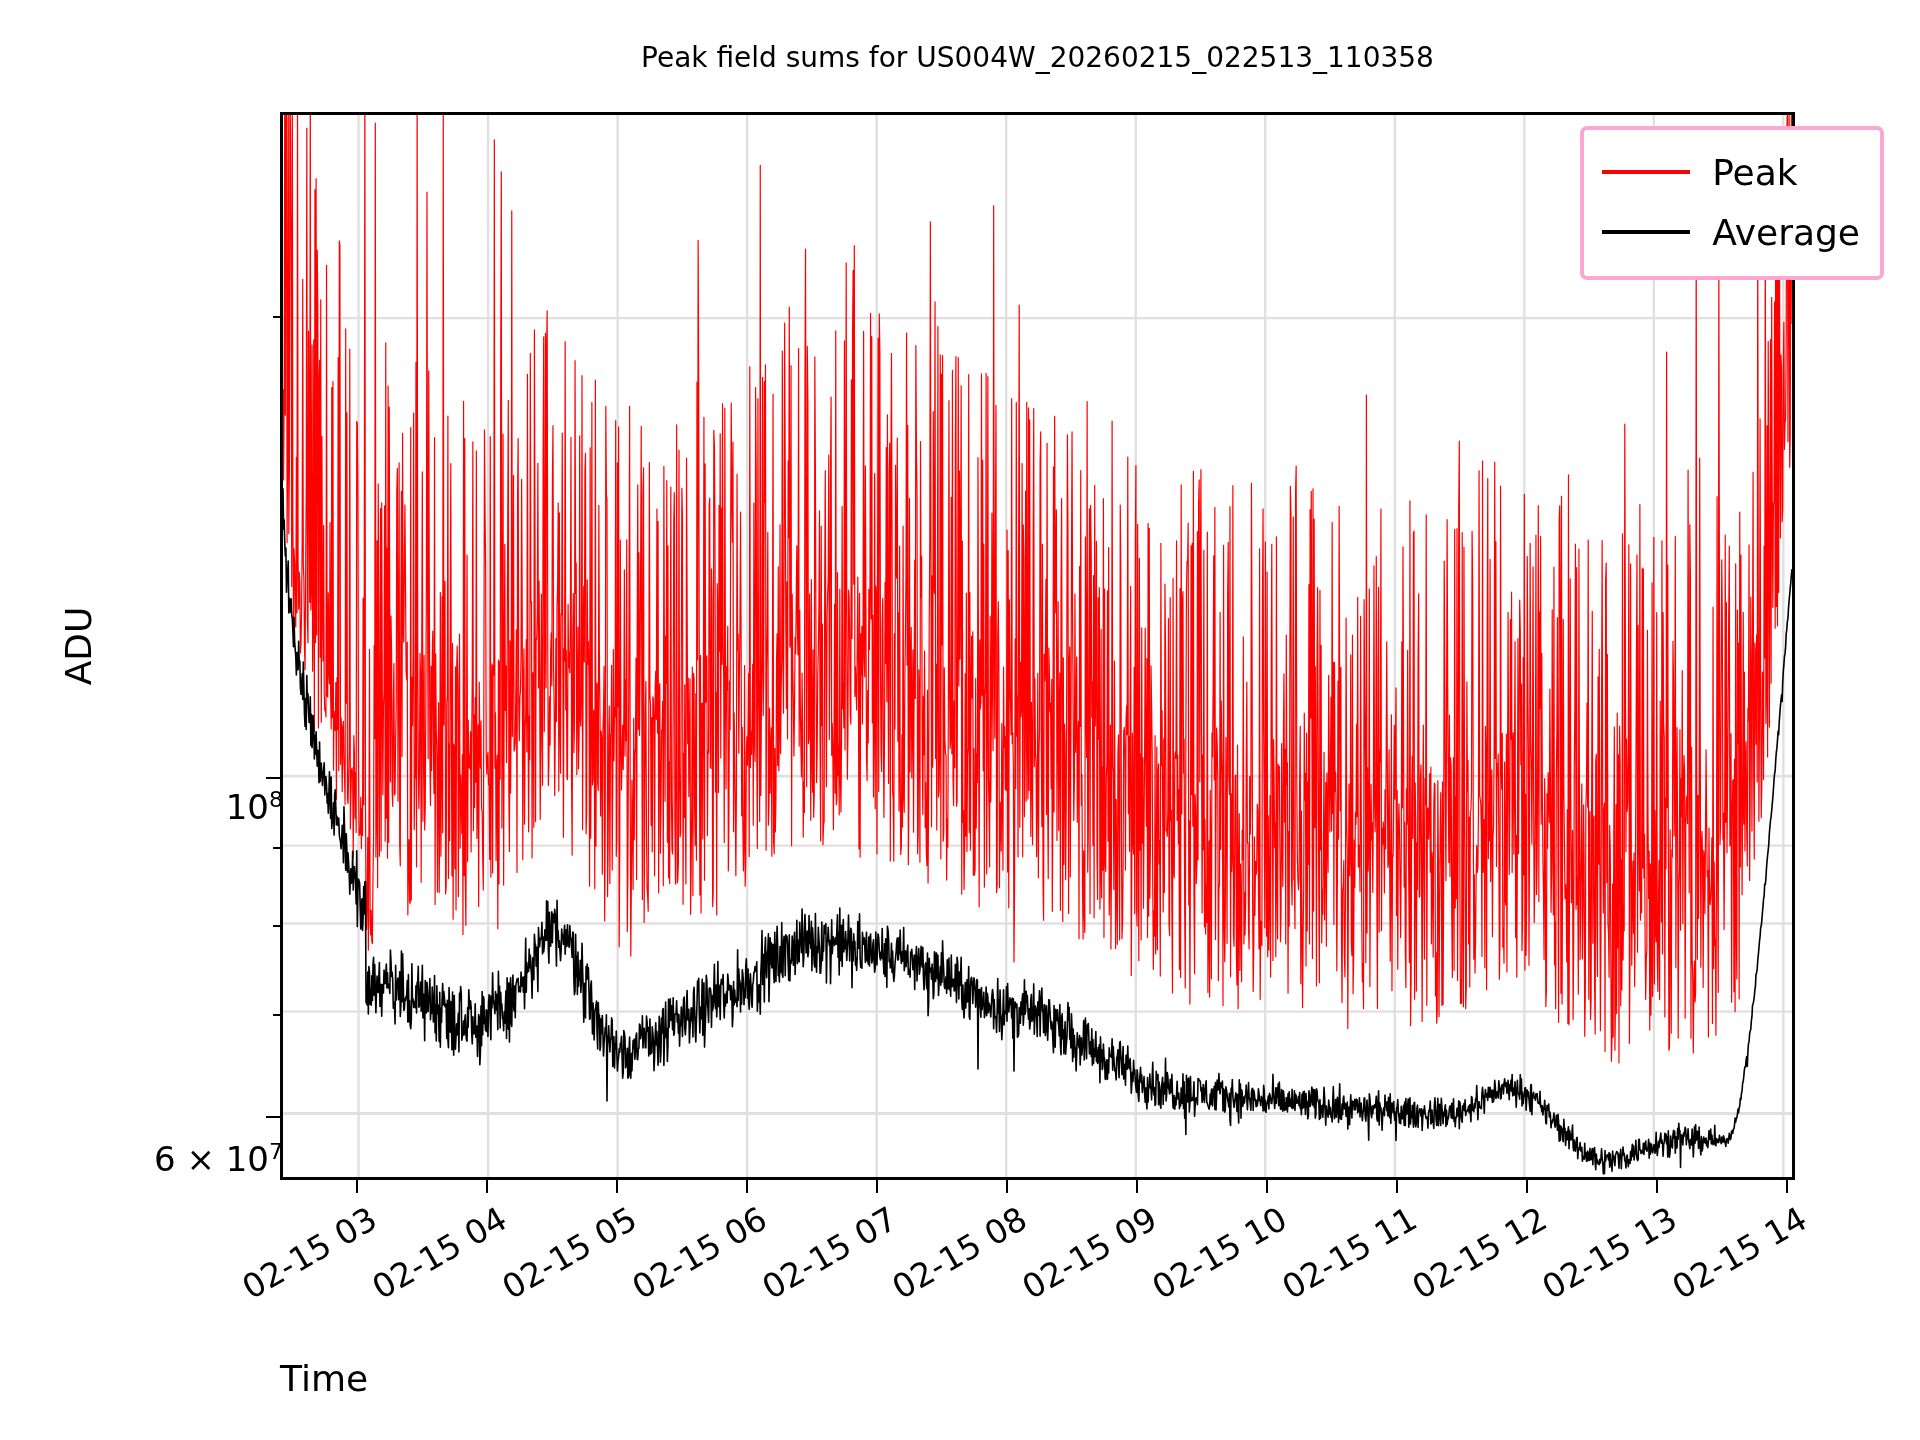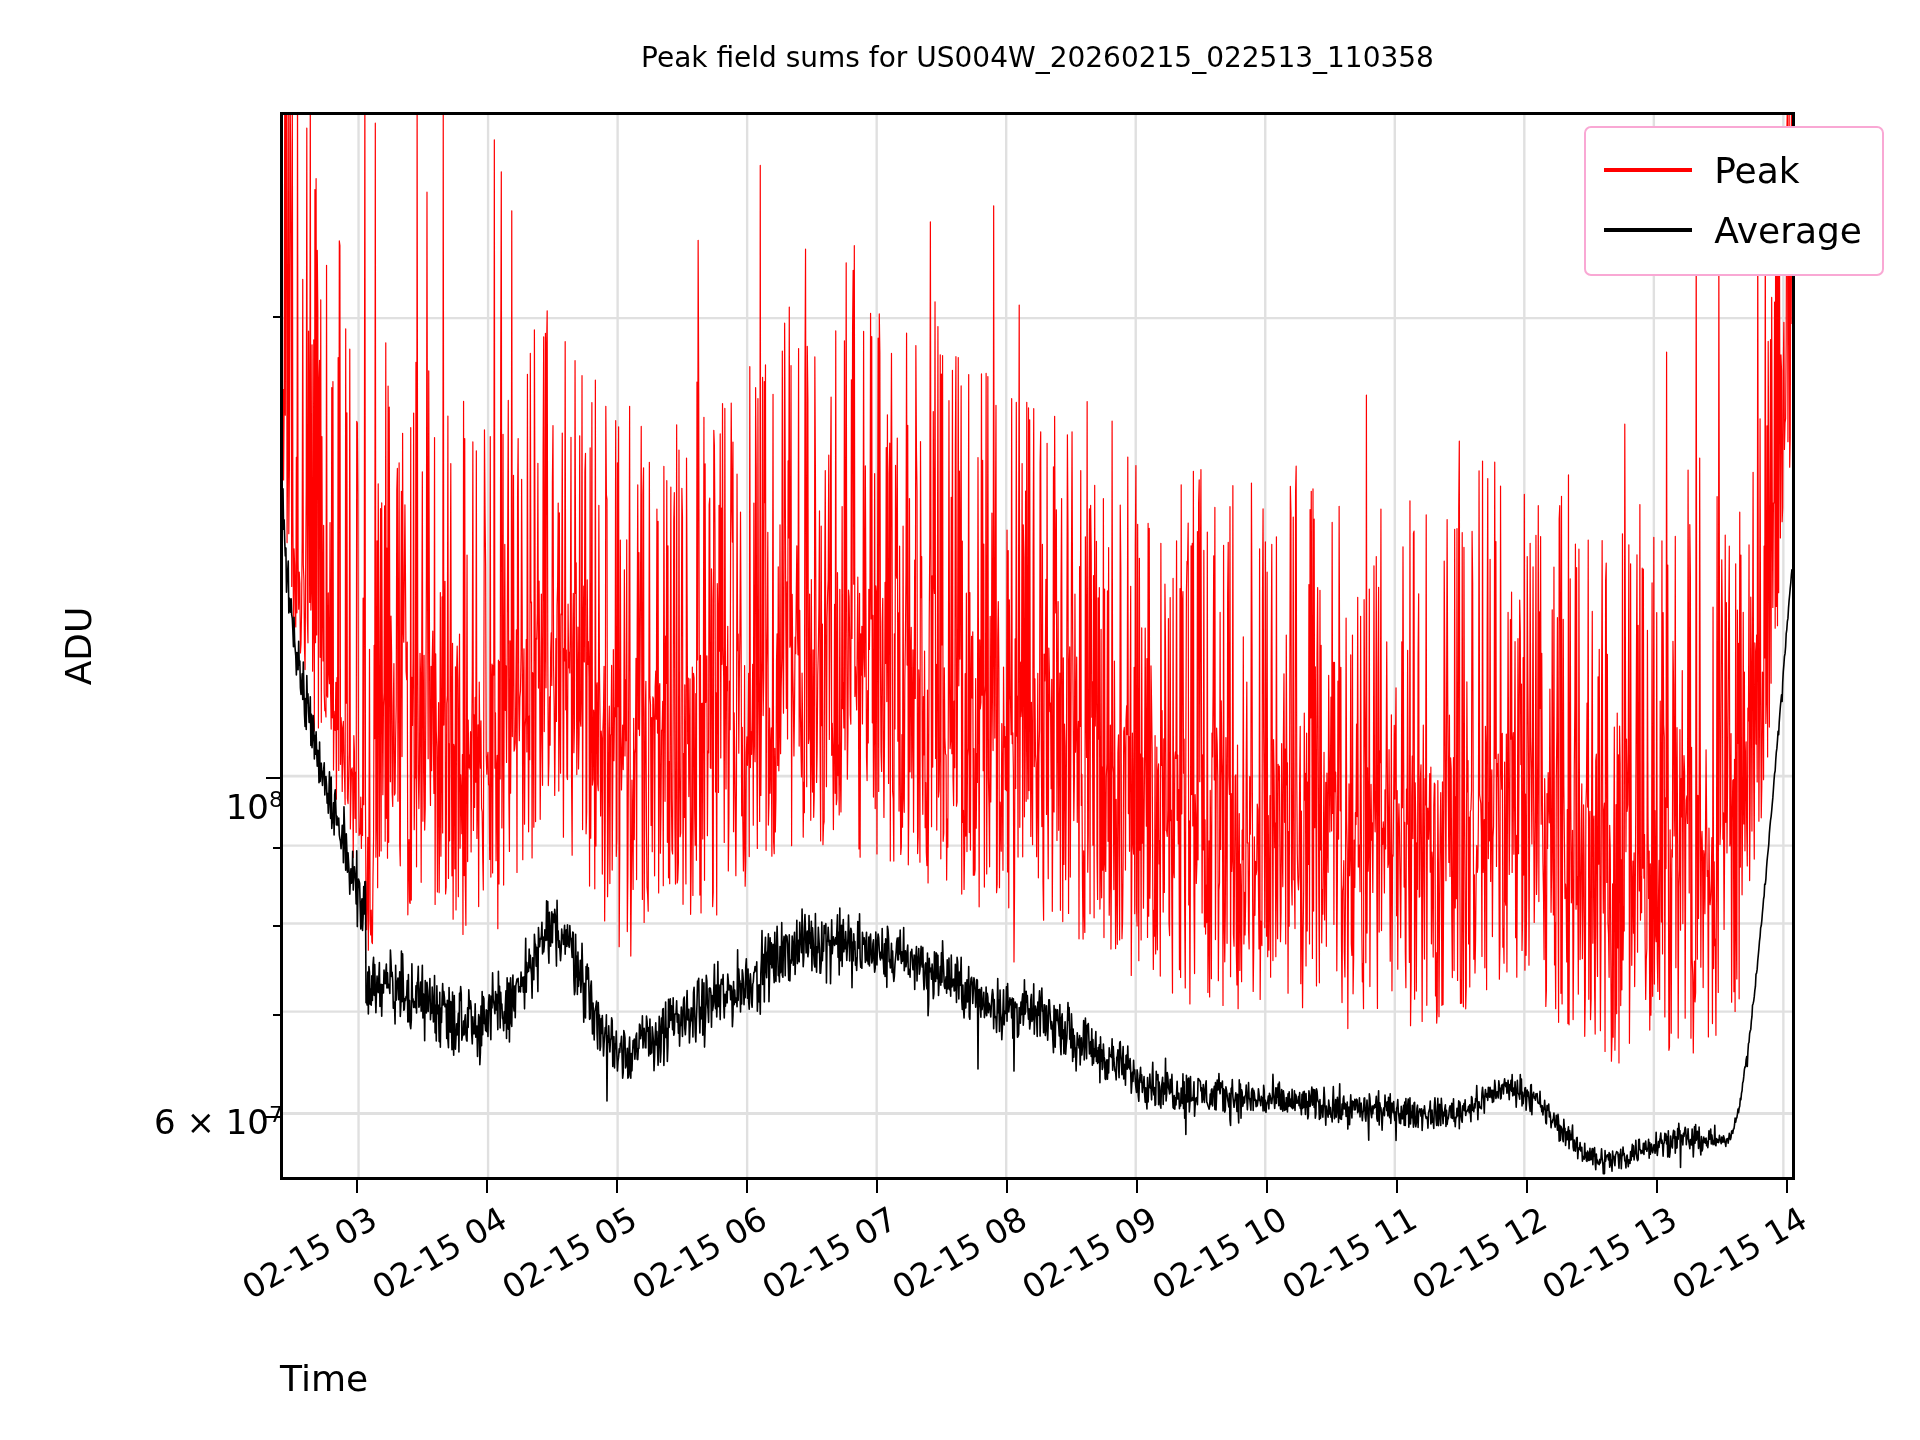--- a/index.html
+++ b/index.html
@@ -59,42 +59,42 @@
     text-align:right;
   }
   #xlabel{
     position:absolute;left:280px;top:1358px;width:1515px;
     text-align:left;font-size:36px;color:#000;
   }
 
   
   #legend{
     position:absolute;right:36px;top:126px;
-    border:2px solid #f9a8d4;border-radius:7px;background:#ffffff;
+    border:4px solid #f9a8d4;border-radius:7px;background:#ffffff;
     padding:12px 20px 14px 18px;
   }
   .lgrow{display:flex;align-items:center;height:60px;}
   .lgline{width:88px;height:0;border-top:4px solid #000;margin-right:22px;}
   .lgline.red{border-top-color:#ff0000;}
   .lglabel{font-size:36px;color:#000;white-space:nowrap;}
 </style>
 </head>
 <body>
 
 <div id="fig">
 
   <div id="title">Peak field sums for US004W_20260215_022513_110358</div>
 
   <div id="ylabel">ADU</div>
   <div id="xlabel">Time</div>
 
   <div id="yticks">
       <div class="ytick" style="top: 807px;">10<sup>8</sup></div>
       <div class="ytickmark" style="top: 776.764px;"></div>
-      <div class="ytick" style="top: 1122px;">6 × 10<sup>7</sup></div>
+      <div class="ytick" style="top: 1159px;">6 × 10<sup>7</sup></div>
       <div class="ytickmark" style="top: 1116.13px;"></div>
       <div class="yminmark" style="top: 1013.72px;"></div>
       <div class="yminmark" style="top: 925.008px;"></div>
       <div class="yminmark" style="top: 846.759px;"></div>
       <div class="yminmark" style="top: 316.276px;"></div>
     </div>
   <div id="xticks">
       <div class="xtickmark" style="left: 355.858px;"></div>
       <div class="xtick" style="left: 123.858px; width: 240px;">02-15 03</div>
       <div class="xtickmark" style="left: 485.901px;"></div>

